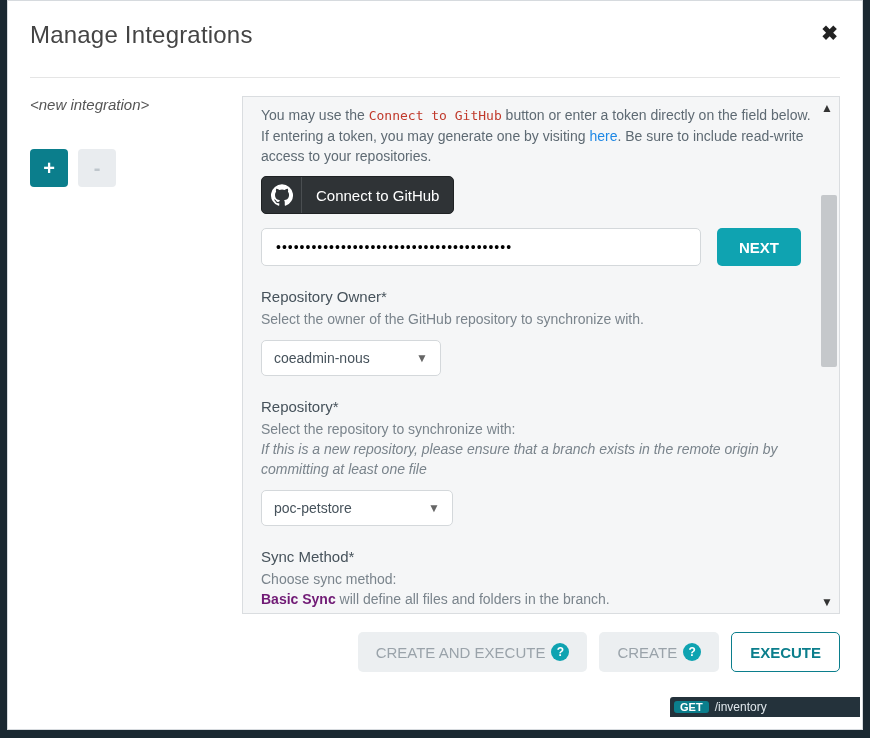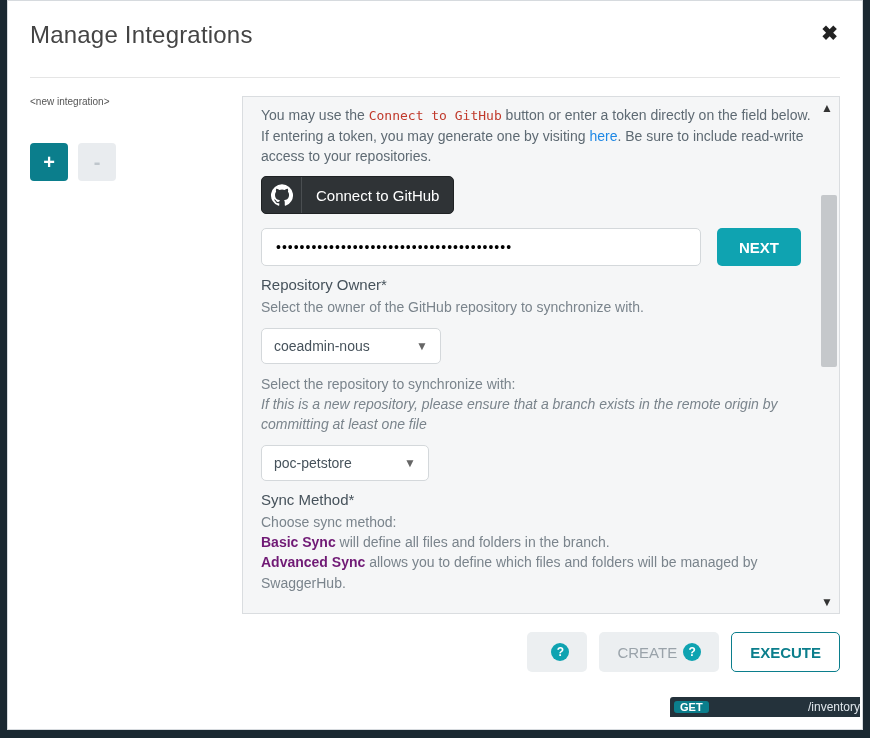--- a/index.html
+++ b/index.html
@@ -7,21 +7,21 @@
   .modal {
     position: absolute; left: 7px; top: 0px; width: 856px; height: 730px;
     background: #fff; border: 1px solid #d6dade; padding: 20px 22px;
   }
   .modal-header { position: relative; border-bottom: 1px solid #e5e5e5; padding-bottom: 28px; }
   .modal-title { font-size: 24px; font-weight: 400; color: #444; letter-spacing: .2px; }
   .close-x { position: absolute; right: 2px; top: 0px; font-size: 20px; cursor: pointer; color:#222; font-weight:700; }
 
   .body { display: flex; margin-top: 18px; }
   .left { width: 212px; flex: 0 0 212px; padding-right: 12px; }
-  .new-int { font-size: 10px; color:#555; }
+  .new-int { font-size: 15px; color:#555;font-style:italic; }
   .left-btns { margin-top: 36px; display: flex; gap: 10px; }
   .sq { width: 38px; height: 38px; border-radius: 4px; display:flex; align-items:center; justify-content:center; font-size: 20px; font-weight: 700; }
   .sq-add { background:#0b7e8c; color:#fff; cursor:pointer; }
   .sq-rem { background:#e9ecef; color:#bfc6cc; }
 
   .right { flex: 1; position: relative; }
   .panel { background:#f5f6f7; border:1px solid #dadde0; height: 518px; position:relative; overflow:hidden; }
   .panel-inner { padding: 8px 18px 0 18px; color:#5e6a73; font-size:14px; height:100%; overflow:hidden; }
 
   .scroll-arrow { position:absolute; right:4px; width:14px; height:14px; font-size:12px; color:#333; cursor:pointer; }
@@ -34,37 +34,37 @@
   .link { color:#1e88e5; cursor:pointer; }
 
   .gh-btn { display:inline-flex; align-items:center; background:#2f3336; color:#fff; border-radius:5px; padding:0; margin-top:10px; cursor:pointer; height:38px; overflow:hidden; border:1px solid #1f2224;}
   .gh-btn .gh-icon { width:40px; display:flex; align-items:center; justify-content:center; border-right:1px solid #4a4e51; height:100%; }
   .gh-btn .gh-text { padding:0 14px; font-size:15px; }
 
   .row-token { display:flex; gap:16px; margin-top:14px; align-items:stretch; }
   .token-input { flex:0 0 440px; height:38px; border:1px solid #d4d8db; border-radius:5px; background:#fff; padding:0 14px; font-size:14px; letter-spacing:1px; }
   .next-btn { background:#0fa3b1; color:#fff; border:none; border-radius:5px; padding:0 22px; font-size:15px; font-weight:600; cursor:pointer; height:38px; }
 
-  .section { margin-top:10px; }
+  .section { margin-top:22px; }
   .sec-label { font-size:15px; color:#46525b; }
   .sec-help { font-size:14px; color:#7a848c; margin-top:4px; line-height:1.45;}
   .sec-help em { font-style: italic; }
   .sec-bold { color:#701a75; font-weight:600; }
 
   .select { margin-top:10px; width:180px; height:36px; border:1px solid #d4d8db; border-radius:5px; background:#fff; display:flex; align-items:center; justify-content:space-between; padding:10px 12px; cursor:pointer; font-size:14px; color:#46525b; }
-  .select.wide { width:168px; }
+  .select.wide { width:192px; }
   .chev { font-size:12px; color:#666; }
 
   .footer { display:flex; justify-content:flex-end; gap:12px; margin-top:18px; }
   .btn { height:40px; border-radius:5px; display:inline-flex; align-items:center; padding:0 18px; font-size:15px; cursor:pointer; }
   .btn-grey { background:#eceff1; color:#9aa3aa; }
   .btn-outline { background:#fff; color:#0b7e8c; border:1px solid #0b7e8c; font-weight:600; }
   .qmark { display:inline-flex; align-items:center; justify-content:center; width:18px; height:18px; border-radius:50%; background:#0fa3b1; color:#fff; font-size:12px; margin-left:6px; font-weight:700; }
 
-  .bg-peek { position:absolute; left:670px; top:697px; width:190px; height:20px; background:#24323b; color:#dfe6eb; font-size:12px; display:flex; align-items:center; gap:6px; padding-left:4px; border-radius:3px 0 0 0;justify-content:space-between;}
+  .bg-peek { position:absolute; left:670px; top:697px; width:190px; height:20px; background:#24323b; color:#dfe6eb; font-size:12px; display:flex; align-items:center; gap:6px; padding-left:4px; border-radius:3px 0 0 0;}
   .bg-peek .badge{ background:#0b7e8c; color:#fff; border-radius:3px; padding:0 6px; font-size:11px; font-weight:700;}
 </style>
 </head>
 <body>
 
 <div class="modal">
   <div class="modal-header">
     <span class="modal-title">Manage Integrations</span>
     <span class="close-x">✖</span>
   </div>
@@ -106,20 +106,21 @@
           <div class="section">
             <div class="sec-label">Repository Owner*</div>
             <div class="sec-help">Select the owner of the GitHub repository to synchronize with.</div>
             <div class="select">
               <span>coeadmin-nous</span>
               <span class="chev">▼</span>
             </div>
           </div>
 
           <div class="section">
+            <div class="sec-label">Repository*</div>
             <div class="sec-help">
               <span>Select the repository to synchronize with:</span><br>
               <em>If this is a new repository, please ensure that a branch exists in the remote origin by committing at least one file</em>
             </div>
             <div class="select wide">
               <span>poc-petstore</span>
               <span class="chev">▼</span>
             </div>
           </div>
 
@@ -129,20 +130,21 @@
               <span>Choose sync method:</span><br>
               <span class="sec-bold">Basic Sync</span><span> will define all files and folders in the branch.</span><br>
               <span class="sec-bold">Advanced Sync</span><span> allows you to define which files and folders will be managed by SwaggerHub.</span>
             </div>
           </div>
         </div>
       </div>
 
       <div class="footer">
         <div class="btn btn-grey">
+          <span>CREATE AND EXECUTE</span>
           <span class="qmark">?</span>
         </div>
         <div class="btn btn-grey">
           <span>CREATE</span>
           <span class="qmark">?</span>
         </div>
         <div class="btn btn-outline">EXECUTE</div>
       </div>
     </div>
   </div>

